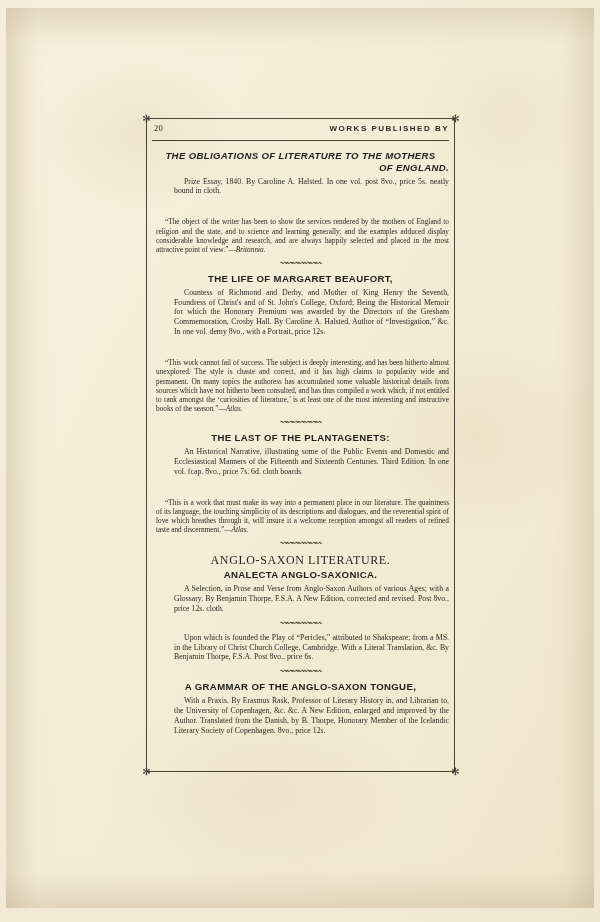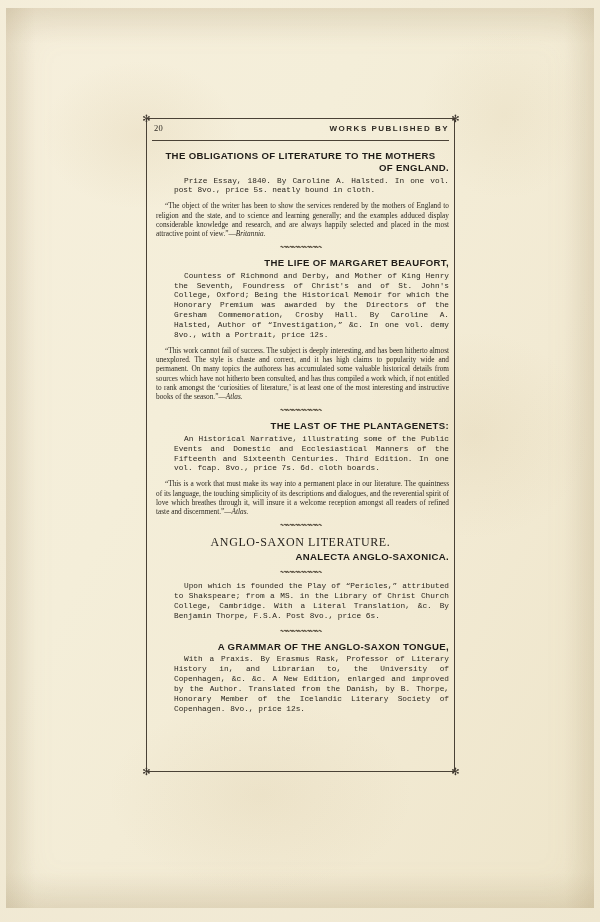--- a/index.html
+++ b/index.html
@@ -120,50 +120,49 @@
 
   
   .entry-title {
     font-family: "Liberation Sans", sans-serif;
     font-weight: bold;
     font-size: 9.6px;
     letter-spacing: .35px;
     line-height: 12px;
     color: #201d19;
   }
-  .entry-title.centered { text-align: center; }
-  .entry-title.left { text-align: right; }
+  .entry-title.centered { text-align: center; font-style: italic; }
+  .entry-title.left { text-align: center; }
   .entry-title .line2 { display: block; text-align: right; }
 
   .section-title {
     text-align: center;
     font-size: 12px;
     letter-spacing: .6px;
     font-family: "Liberation Serif", serif;
     color: #231f1b;
     margin: 2px 0 1px 0;
   }
 
   
   .desc {
     font-size: 7.8px;
     line-height: 9.9px;
     text-align: justify;
     margin: 2.5px 0 0 22px;
     text-indent: 10px;
     color: #2b2720;
-    font-family: Liberation Mono, monospace;
   }
 
   
   .quote {
     font-size: 7.3px;
     line-height: 9.2px;
     text-align: justify;
-    margin: 5px 0 0 4px;
+    margin: 21px 0 0 4px;
     text-indent: 9px;
     color: #2b2720;
   }
   .quote em { font-style: italic; }
 
   
   .divider {
     text-align: center;
     margin: 6px 0 6px 0;
     height: 7px;
@@ -220,20 +219,21 @@
         <div class="divider">〰〰〰〰〰〰〰</div>
         <div class="entry">
           <div class="entry-title left">THE LAST OF THE PLANTAGENETS:</div>
           <div class="desc">An Historical Narrative, illustrating some of the Public Events and Domestic and Ecclesiastical Manners of the Fifteenth and Sixteenth Centuries. Third Edition. In one vol. fcap. 8vo., price 7s. 6d. cloth boards.</div>
           <div class="quote">“This is a work that must make its way into a permanent place in our literature. The quaintness of its language, the touching simplicity of its descriptions and dialogues, and the reverential spirit of love which breathes through it, will insure it a welcome reception amongst all readers of refined taste and discernment.”—<em>Atlas.</em></div>
         </div>
         <div class="divider">〰〰〰〰〰〰〰</div>
         <div class="section-title">ANGLO-SAXON LITERATURE.</div>
         <div class="entry">
           <div class="entry-title left">ANALECTA ANGLO-SAXONICA.</div>
+          <div class="desc">A Selection, in Prose and Verse from Anglo-Saxon Authors of various Ages; with a Glossary. By Benjamin Thorpe, F.S.A. A New Edition, corrected and revised. Post 8vo., price 12s. cloth.</div>
         </div>
         <div class="divider">〰〰〰〰〰〰〰</div>
         <div class="entry">
           <div class="desc">Upon which is founded the Play of “Pericles,” attributed to Shakspeare; from a MS. in the Library of Christ Church College, Cambridge. With a Literal Translation, &amp;c. By Benjamin Thorpe, F.S.A. Post 8vo., price 6s.</div>
         </div>
         <div class="divider">〰〰〰〰〰〰〰</div>
         <div class="entry">
           <div class="entry-title left">A GRAMMAR OF THE ANGLO-SAXON TONGUE,</div>
           <div class="desc">With a Praxis. By Erasmus Rask, Professor of Literary History in, and Librarian to, the University of Copenhagen, &amp;c. &amp;c. A New Edition, enlarged and improved by the Author. Translated from the Danish, by B. Thorpe, Honorary Member of the Icelandic Literary Society of Copenhagen. 8vo., price 12s.</div>
         </div>

